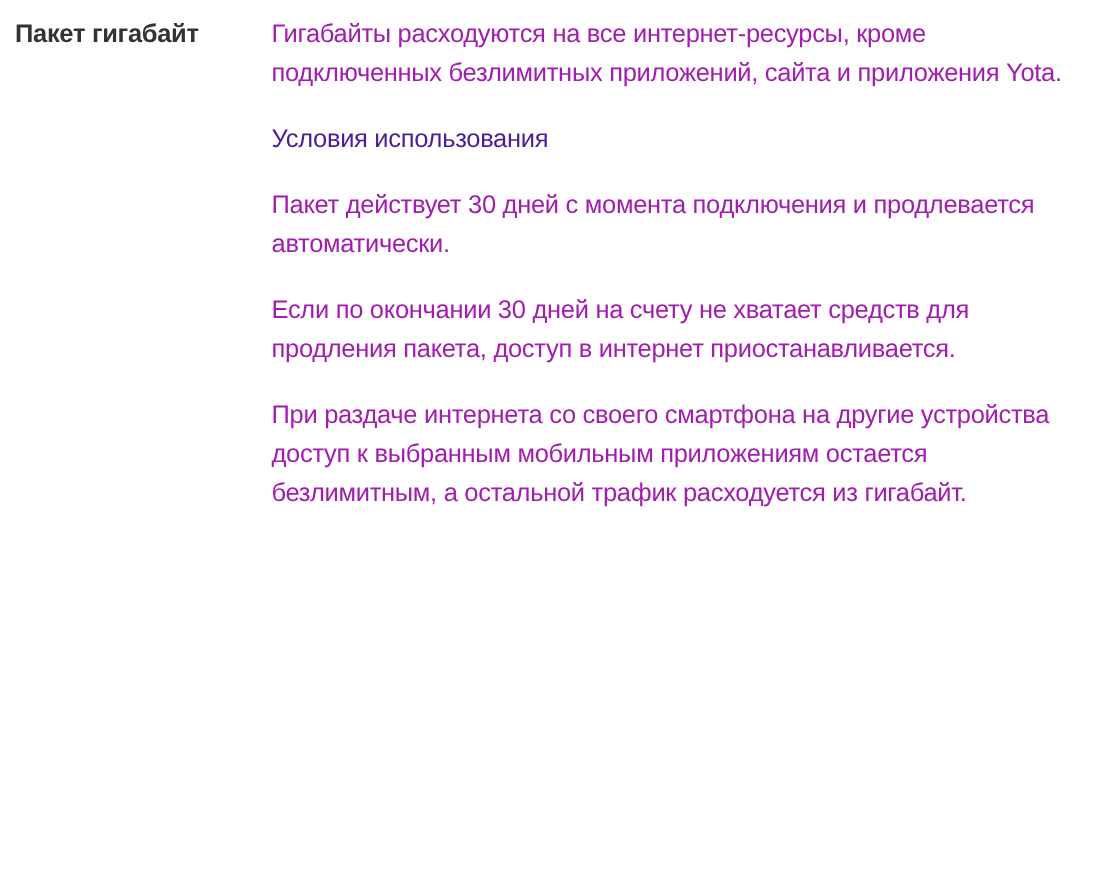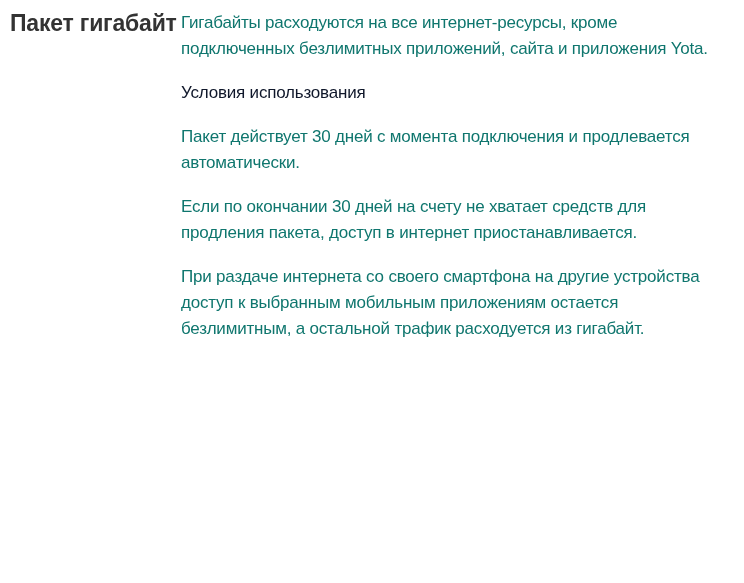--- a/index.html
+++ b/index.html
@@ -18,41 +18,41 @@
     align-items: flex-start;
     padding-top: 10px;
   }
   .label-col {
     flex: 0 0 181px;
     width: 181px;
     padding-left: 10px;
   }
   .row-title {
     margin: 0;
-    font-size: 23px;
+    font-size: 17px;
     line-height: 26px;
     font-weight: 700;
     color: #333333;
     letter-spacing: -0.2px;
   }
   .content-col {
     flex: 0 0 548px;
     width: 548px;
     padding-right: 8px;
   }
   .para {
     margin: 0 0 18px 0;
     font-size: 17px;
     line-height: 26px;
-    color: #0f766e;
+    color: #a21caf;
     letter-spacing: -0.2px;
   }
   .para:last-child { margin-bottom: 0; }
   .para.muted {
-    color: #0f172a;
+    color: #4c1d95;
   }
 </style>
 </head>
 <body>
 
 <div class="page">
   <div class="label-col">
     <h3 class="row-title">Пакет гигабайт</h3>
   </div>
   <div class="content-col">

